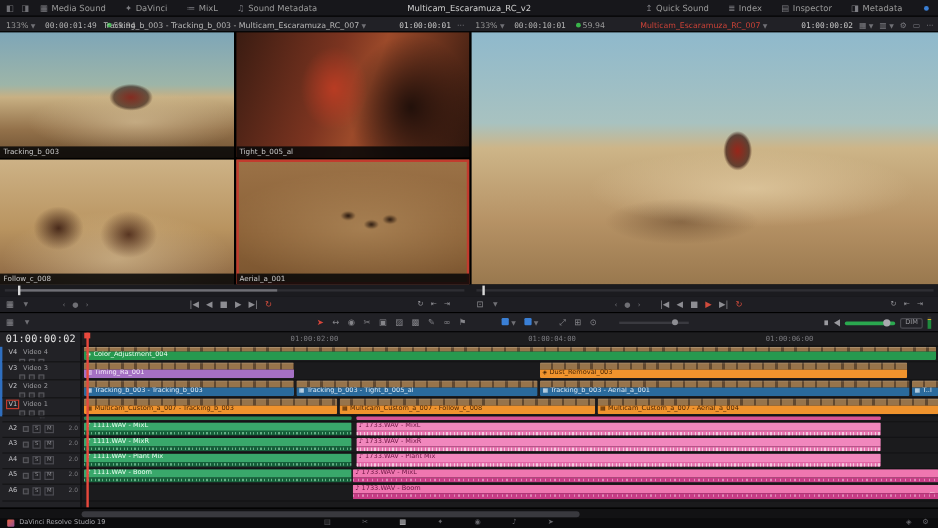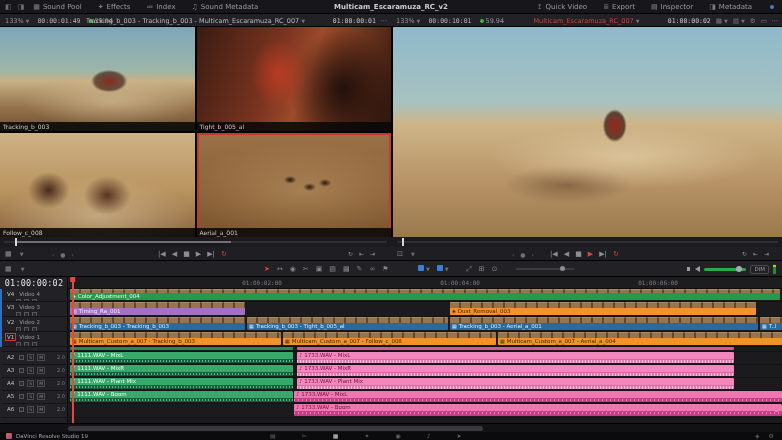--- a/index.html
+++ b/index.html
@@ -7,21 +7,21 @@
   body { font-family:"DejaVu Sans", sans-serif; }
   #app { position:relative; width:782px; height:440px; background:#101010; overflow:hidden; color:#bbb; }
 
   
   .topbar { position:absolute; left:0; top:0; width:782px; height:14px; background:#17171b; border-bottom:1px solid #000;
             display:flex; align-items:center; font-size:7px; color:#9a9a9a; }
   .tb-left { display:flex; align-items:center; gap:4px; padding-left:4px; flex:1; }
   .tb-right { display:flex; align-items:center; gap:10px; justify-content:flex-end; padding-right:8px; flex:1; }
   .tb-btn { display:flex; align-items:center; gap:3px; padding:1px 4px; border-radius:2px; cursor:default; white-space:nowrap; }
   .tb-btn .g { font-size:7px; color:#7d7d82; }
-  .tb-title { position:absolute; left:50%; transform:translateX(-50%); color:#cfcfcf; font-size:7px; white-space:nowrap;font-weight:bold; }
+  .tb-title { position:absolute; left:50%; transform:translateX(-50%); color:#cfcfcf; font-size:7px; white-space:nowrap; }
   .win-ico { color:#6f6f74; font-size:7px; padding:0 1px; }
   .tb-dot { width:4px; height:4px; border-radius:50%; background:#3a7fd5; margin-left:4px; }
 
   
   .viewerbar { position:absolute; left:0; top:14px; width:782px; height:13px; background:#212126; border-bottom:1px solid #000;
                font-size:6.5px; color:#9a9a9a; }
   .vb-half { position:absolute; top:0; height:13px; display:flex; align-items:center; }
   .vb-l { left:0; width:391px; } .vb-r { left:391px; width:391px; }
   .vb-zoom { margin-left:5px; white-space:nowrap; }
   .chev { font-size:5px; color:#707075; margin-left:2px; }
@@ -161,46 +161,46 @@
 
 <div id="app">
 
   <div class="topbar">
     <div class="tb-left">
       <span class="win-ico">◧</span>
       <span class="win-ico">◨</span>
       <span id="tb-left-buttons" style="display: flex; gap: 8px;">
           <span class="tb-btn">
             <span class="g">▦</span>
-            <span>Sound Pool</span>
+            <span>Media Sound</span>
           </span>
           <span class="tb-btn">
             <span class="g">✦</span>
-            <span>Effects</span>
+            <span>DaVinci</span>
           </span>
           <span class="tb-btn">
             <span class="g">≔</span>
-            <span>Index</span>
+            <span>MixL</span>
           </span>
           <span class="tb-btn">
             <span class="g">♫</span>
             <span>Sound Metadata</span>
           </span>
         </span>
     </div>
     <div class="tb-title">Multicam_Escaramuza_RC_v2</div>
     <div class="tb-right">
       <span id="tb-right-buttons" style="display: flex; gap: 8px;">
           <span class="tb-btn">
             <span class="g">↥</span>
-            <span>Quick Video</span>
+            <span>Quick Sound</span>
           </span>
           <span class="tb-btn">
             <span class="g">≣</span>
-            <span>Export</span>
+            <span>Index</span>
           </span>
           <span class="tb-btn">
             <span class="g">▤</span>
             <span>Inspector</span>
           </span>
           <span class="tb-btn">
             <span class="g">◨</span>
             <span>Metadata</span>
           </span>
         </span>

